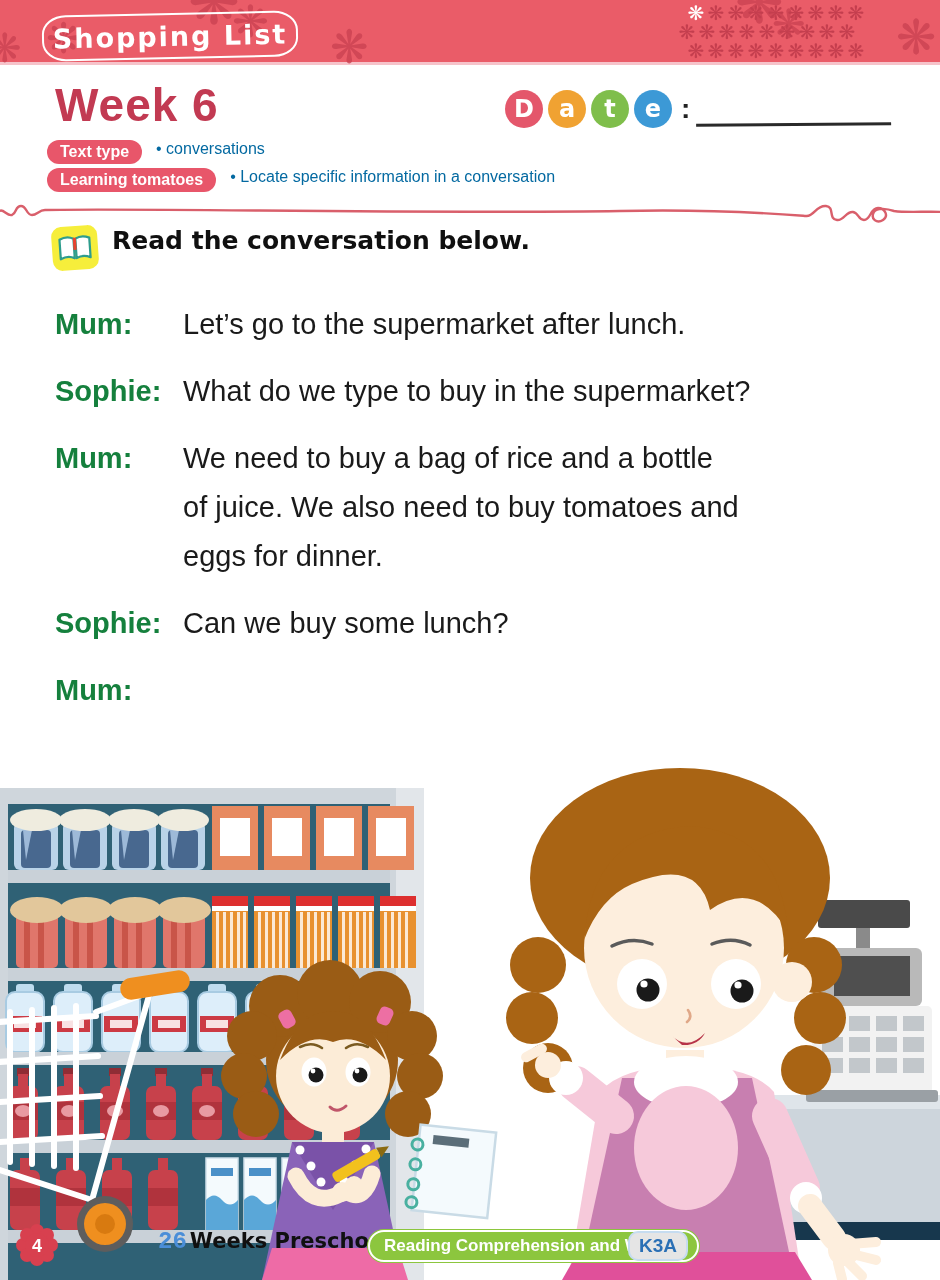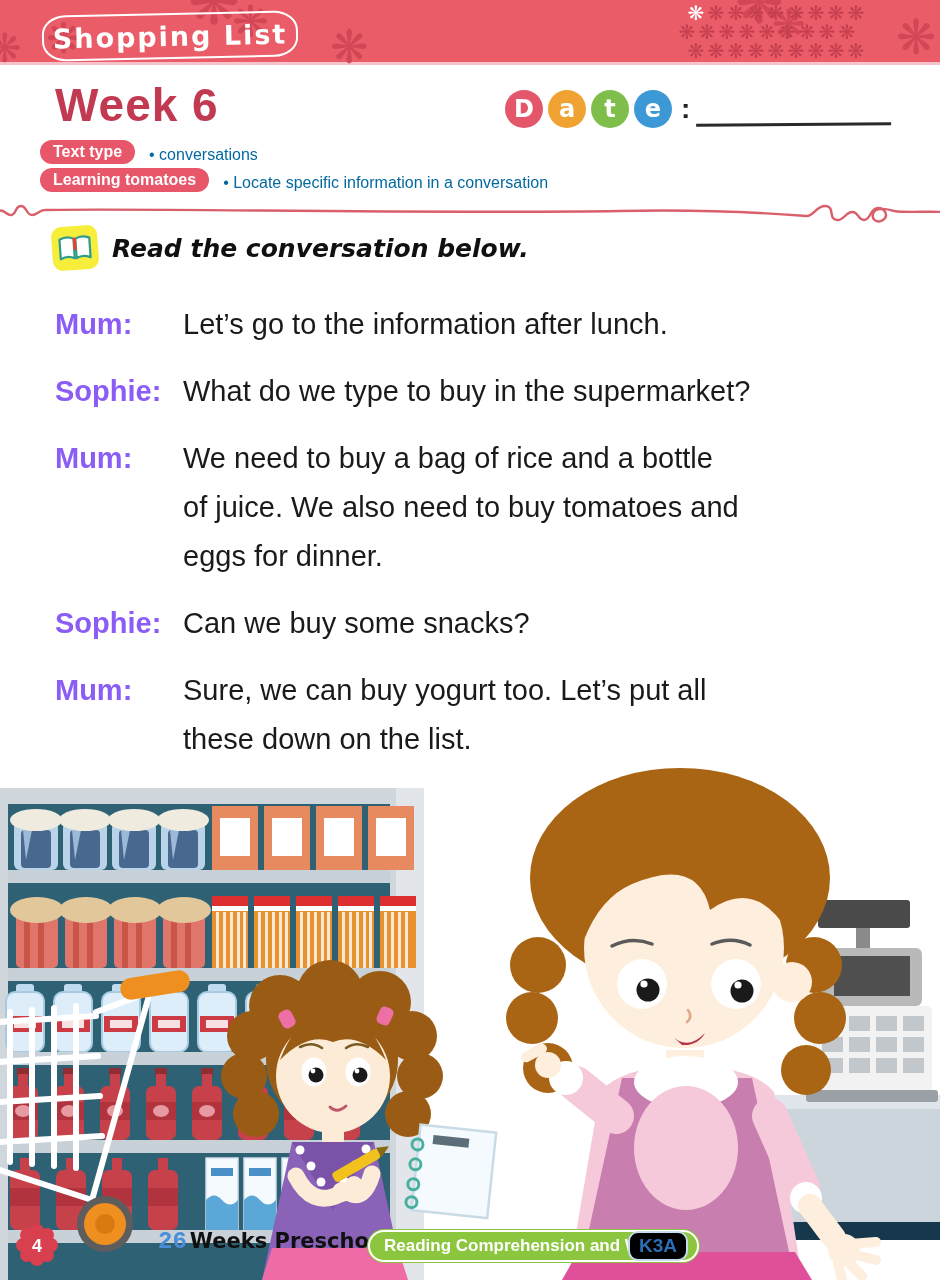--- a/index.html
+++ b/index.html
@@ -26,52 +26,52 @@
         color:#c23a52;letter-spacing:1px;}
   .date-row{position:absolute;left:505px;top:90px;display:flex;align-items:center;}
   .date-circle{width:38px;height:38px;border-radius:50%;margin-right:5px;color:#fff;
         font-size:24px;font-weight:bold;display:flex;align-items:center;justify-content:center;
         font-family:"DejaVu Sans",sans-serif;}
   .dc-d{background:#e4576b}.dc-a{background:#f0a232}.dc-t{background:#7fbe4b}.dc-e{background:#3c99d6}
   .date-colon{color:#222;font-size:28px;font-weight:bold;margin:0 6px 0 4px;}
   .date-line{width:195px;height:30px;border-bottom:3px solid #2a2a2a;transform:rotate(-.4deg);}
 
   
-  .meta-row{position:absolute;left:40px;display:flex;align-items:flex-end;}
+  .meta-row{position:absolute;left:47px;display:flex;align-items:flex-start;}
   .meta-row.m1{top:140px;} .meta-row.m2{top:168px;}
   .pill{background:#e8566a;color:#fff;font-weight:bold;font-size:16px;border-radius:15px;
         padding:3px 13px;white-space:nowrap;}
   .meta-val{color:#0369a1;font-size:16px;margin-left:14px;white-space:nowrap;}
 
   
   .divider{position:absolute;left:0;top:199px;width:940px;height:30px;}
-  .instr{position:absolute;left:52px;top:226px;display:flex;align-items:center;font-style:italic;}
+  .instr{position:absolute;left:52px;top:226px;display:flex;}
   .book-chip{width:46px;height:44px;background:#f6ee3b;border-radius:10px;transform:rotate(-4deg);
         display:flex;align-items:center;justify-content:center;}
   .instr-text{margin-left:14px;font-size:25px;font-weight:800;color:#101010;
         font-family:"DejaVu Sans",sans-serif;}
 
   
   .convo{position:absolute;left:55px;top:300px;width:800px;}
   .convo-row{display:flex;margin-bottom:18px;}
-  .speaker{flex:0 0 128px;color:#8b5cf6;font-weight:bold;font-size:29px;line-height:49px;}
+  .speaker{flex:0 0 128px;color:#15803d;font-weight:bold;font-size:29px;line-height:49px;}
   .line{flex:0 1 640px;color:#1a1a1a;font-size:29px;line-height:49px;white-space:pre-line;}
 
   
   .scene{position:absolute;left:0;top:760px;width:940px;height:520px;z-index:1;}
   .footer{position:absolute;left:0;top:1222px;width:940px;height:50px;z-index:3;}
   .page-badge{position:absolute;left:16px;top:2px;width:42px;height:42px;}
   .series{position:absolute;left:158px;top:6px;display:flex;align-items:baseline;}
   .series-num{color:#4a8ed8;font-size:24px;font-weight:900;font-family:Liberation Mono, monospace;}
   .series-title{color:#101010;font-size:21px;font-weight:800;margin-left:3px;
         font-family:"DejaVu Sans",sans-serif;white-space:nowrap;}
   .strand-pill{position:absolute;left:368px;top:8px;background:#8cc63e;border:2px solid #fff;
         box-shadow:0 0 0 1px #8cc63e;color:#fff;font-size:17px;font-weight:bold;
         border-radius:16px;padding:4px 14px;white-space:nowrap;}
-  .level-pill{position:absolute;left:628px;top:9px;background:#000000;border:2px solid #c6dcf0;
+  .level-pill{position:absolute;left:628px;top:9px;background:#e5e5e5;border:2px solid #c6dcf0;
         color:#2a6fb5;font-size:19px;font-weight:bold;border-radius:10px;padding:2px 9px;}
 </style>
 </head>
 <body>
 
 <div id="page">
 
   <div class="band">
     <span class="band-flower" style="left:188px;top:-28px;font-size:62px;">❋</span>
     <span class="band-flower" style="left:232px;top:0px;font-size:44px;">❋</span>
@@ -155,40 +155,38 @@
         <path d="M34 5 Q26 1 19 5 L19 26 Q26 22 34 26 Z" fill="#fff" stroke="#2e9d8d" stroke-width="2.4" stroke-linejoin="round"></path>
         <rect x="16.3" y="4" width="3.4" height="13" fill="#e8432f"></rect>
       </svg>
     </div>
     <div class="instr-text">Read the conversation below.</div>
   </div>
 
   <div class="convo">
     <div class="convo-row">
       <span class="speaker">Mum:</span>
-      <span class="line">Let’s go to the information after lunch.</span>
+      <span class="line">Let’s go to the supermarket after lunch.</span>
     </div>
     <div class="convo-row">
       <span class="speaker">Sophie:</span>
       <span class="line">What do we type to buy in the supermarket?</span>
     </div>
     <div class="convo-row">
       <span class="speaker">Mum:</span>
       <span class="line">We need to buy a bag of rice and a bottle
 of juice. We also need to buy tomatoes and
 eggs for dinner.</span>
     </div>
     <div class="convo-row">
       <span class="speaker">Sophie:</span>
-      <span class="line">Can we buy some snacks?</span>
+      <span class="line">Can we buy some lunch?</span>
     </div>
     <div class="convo-row">
       <span class="speaker">Mum:</span>
-      <span class="line">Sure, we can buy yogurt too. Let’s put all
-these down on the list.</span>
     </div>
   </div>
 
   <svg class="scene" viewBox="0 0 940 520">
 
     <g>
       <rect x="0" y="28" width="424" height="492" fill="#cfd6dc"></rect>
       <rect x="396" y="28" width="28" height="492" fill="#e2e6ea"></rect>
       <rect x="8" y="44" width="382" height="476" fill="#2f6175"></rect>
 

